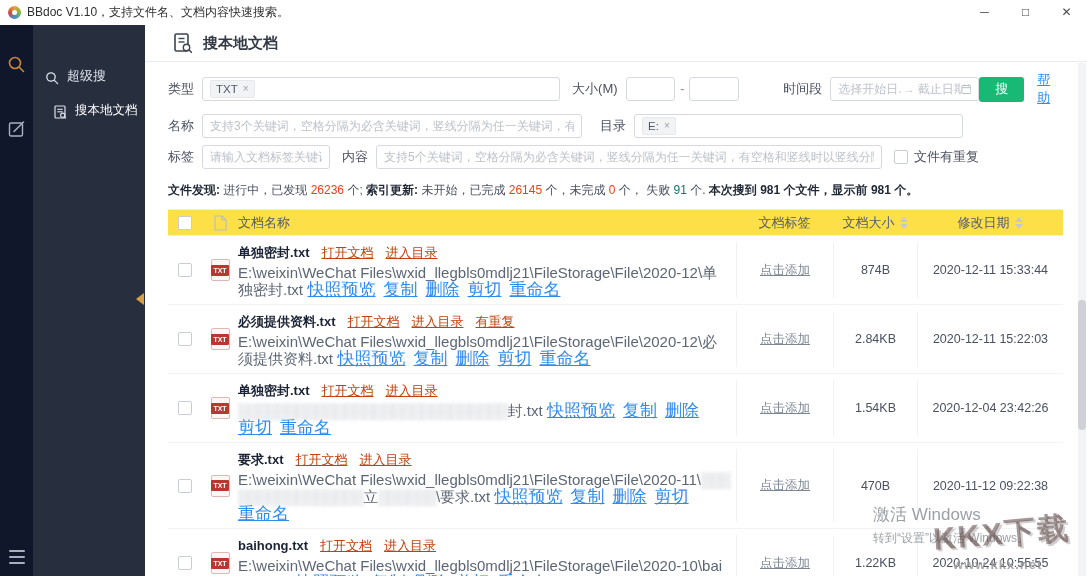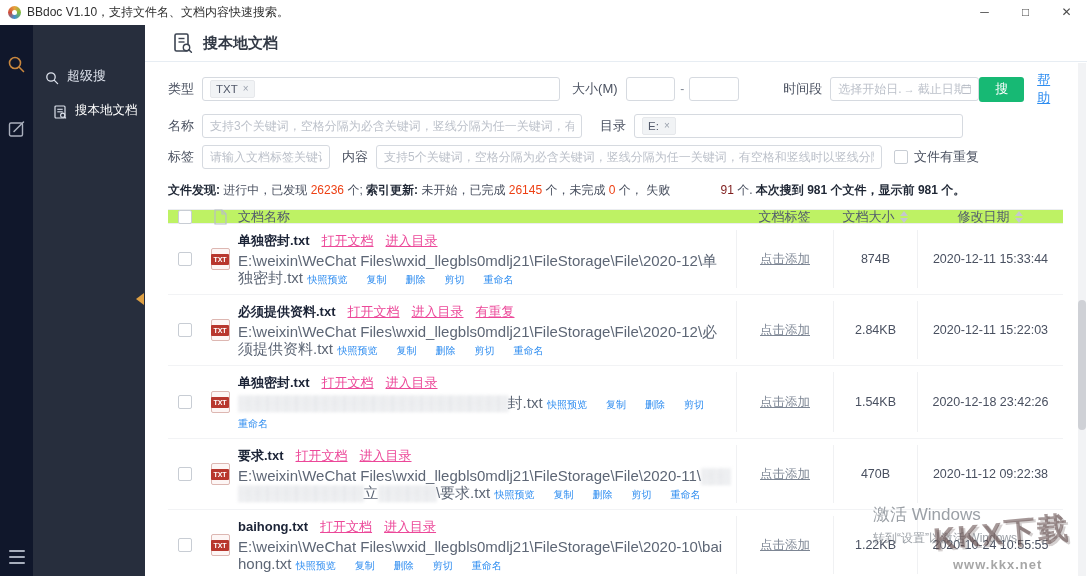--- a/index.html
+++ b/index.html
@@ -58,44 +58,44 @@
   .search-btn { margin-left:auto; width:45px; height:25px; background:#17b974; color:#fff; font-size:13px;
                 border:none; border-radius:3px; cursor:pointer; }
   .help-link { margin-left:13px; font-size:13px; color:#2d8cf0; text-decoration:underline; cursor:pointer; }
   .dup-check { margin-left:12px; display:flex; align-items:center; gap:6px; font-size:13px; color:#4a5160; }
   .cbox { width:14px; height:14px; border:1px solid #c8cdd4; border-radius:2px; background:#fff; flex:none; cursor:pointer; }
 
   
   .status-line { padding:4px 0 0 23px; font-size:12px; color:#4a5160; white-space:nowrap; }
   .st-bold { font-weight:bold; color:#1f2735; }
   .st-red { color:#ed4014; }
-  .st-link { color:#7f1d1d; cursor:pointer;margin-left:47px; }
+  .st-link { color:#0f766e; cursor:pointer; }
 
   
   .table { margin:10px 24px 0 23px; }
   .thead { display:flex; align-items:center; border-top:1px solid #ebedf0; border-bottom:1px solid #ebedf0;
-           height:15px; font-size:13px; color:#515a6e; background:#bef264; }
+           height:27px; font-size:13px; color:#515a6e; background:#fde047; }
   .c-check { width:34px; display:flex; justify-content:center; align-items:center; flex:none; }
   .c-icon  { width:36px; display:flex; justify-content:center; align-items:center; flex:none; }
   .c-name  { flex:1; min-width:0; padding-right:6px; }
   .c-tag   { width:97px; flex:none; display:flex; align-items:center; justify-content:center; align-self:stretch; border-left:1px solid #f0f1f3; }
   .c-size  { width:84px; flex:none; display:flex; align-items:center; justify-content:center; align-self:stretch; border-left:1px solid #f0f1f3; }
   .c-date  { width:146px; flex:none; display:flex; align-items:center; justify-content:center; align-self:stretch; border-left:1px solid #f0f1f3; }
   .thead .c-tag,.thead .c-size,.thead .c-date { border-left:none; }
   .sorter { display:inline-flex; flex-direction:column; margin-left:5px; }
   .car-up { width:0; height:0; border-left:4px solid transparent; border-right:4px solid transparent; border-bottom:5px solid #c5c8ce; margin-bottom:2px; }
   .car-down { width:0; height:0; border-left:4px solid transparent; border-right:4px solid transparent; border-top:5px solid #c5c8ce; }
   .trow { display:flex; align-items:center; border-bottom:1px solid #f2f3f5; padding:6px 0; }
   .name-line { line-height:19px; }
   .fname { font-weight:bold; font-size:13px; color:#1b2336; margin-right:12px; }
-  .nlink { color:#ec4899; text-decoration:underline; font-size:13px; margin-right:12px; cursor:pointer; }
+  .nlink { color:#c2410c; text-decoration:underline; font-size:13px; margin-right:12px; cursor:pointer; }
   .path-line { line-height:17px; margin-top:2px; word-break:break-all; }
   .fpath { font-size:15px; color:#5d6675; }
   .blur-seg { filter:blur(1.6px); color:#c3c7ce; letter-spacing:-1px; }
-  .plink { color:#2d8cf0; font-size:10px; margin-right:19px; cursor:pointer; white-space:nowrap; }
+  .plink { color:#2d8cf0; text-decoration:underline; font-size:17px; margin-right:8px; cursor:pointer; white-space:nowrap; }
   .add-tag { color:#7d8694; text-decoration:underline; font-size:12.5px; cursor:pointer; }
   .cell-text { font-size:12.5px; color:#495060; white-space:nowrap; }
   .txt-icon { width:19px; height:22px; background:#fdf6f5; border:1px solid #ddb7b2; border-radius:2px;
               display:flex; align-items:center; justify-content:center; }
   .txt-label { background:#b8372e; color:#fff; font-size:7px; font-weight:bold; padding:2px 2px; border-radius:1px; }
 
   
   .scroll-track { position:absolute; right:1px; top:38px; bottom:0; width:8px; background:#f2f3f5; }
   .scroll-thumb { position:absolute; right:1px; top:275px; width:8px; height:130px; background:#cfd1d6; border-radius:4px; cursor:pointer; }
 
@@ -329,21 +329,21 @@
               <div class="name-line"><span class="fname"><span>单独密封.txt</span></span><a class="nlink">打开文档</a><a class="nlink">进入目录</a></div>
               <div class="path-line"><span class="fpath"><span class=" blur-seg">▒▒▒▒▒▒▒▒▒▒▒▒▒▒▒▒▒▒▒▒▒▒▒▒▒▒▒▒</span><span>封.txt</span></span> <a class="plink">快照预览</a><a class="plink">复制</a><a class="plink">删除</a><a class="plink">剪切</a><a class="plink">重命名</a></div>
             </div>
             <div class="c-tag">
               <a class="add-tag">点击添加</a>
             </div>
             <div class="c-size">
               <span class="cell-text">1.54KB</span>
             </div>
             <div class="c-date">
-              <span class="cell-text">2020-12-18 23:42:26</span>
+              <span class="cell-text">2020-12-04 23:42:26</span>
             </div>
           </div>
           <div class="trow">
             <div class="c-check">
               <span class="cbox"></span>
             </div>
             <div class="c-icon">
               <span class="txt-icon">
                 <span class="txt-label">TXT</span>
               </span>

